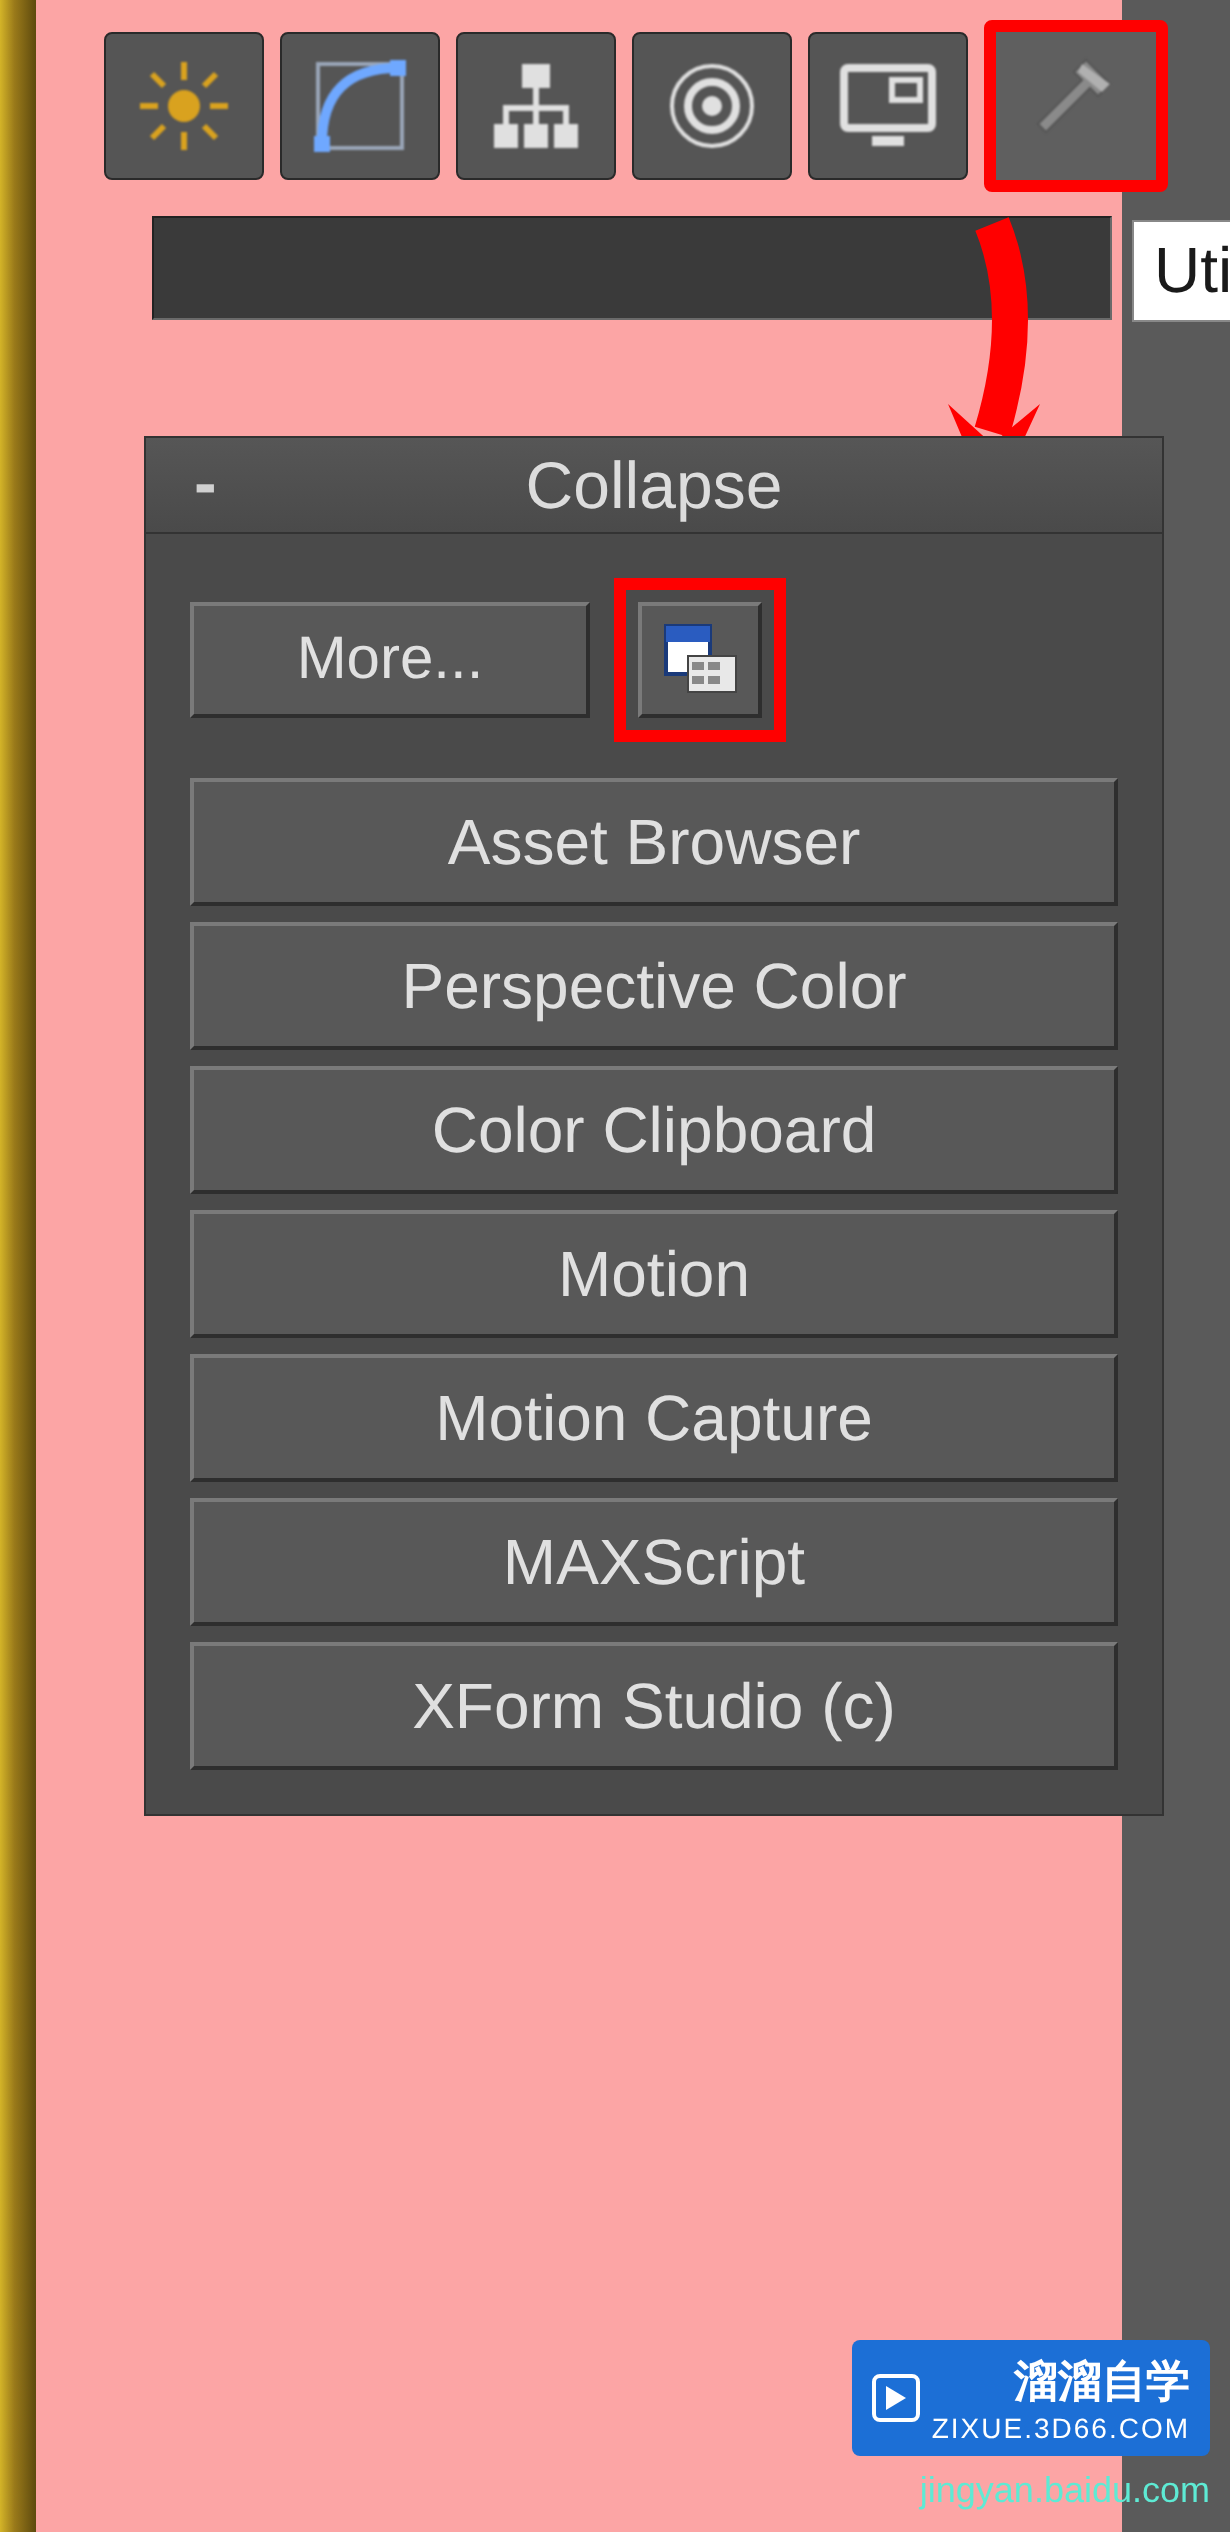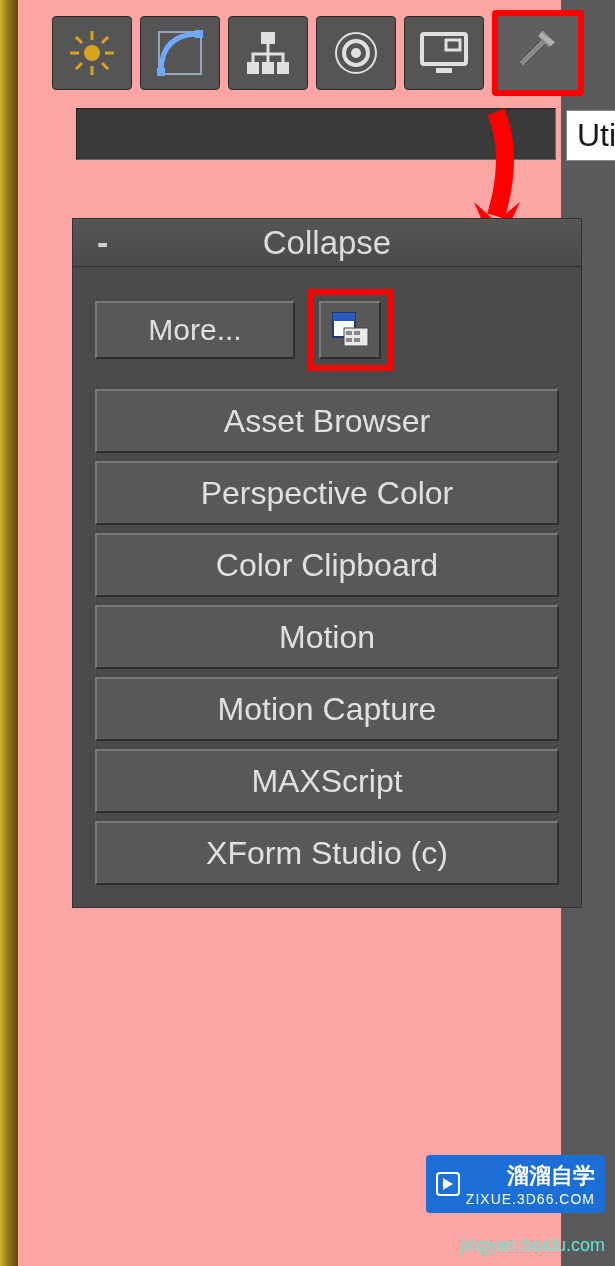--- a/index.html
+++ b/index.html
@@ -166,21 +166,21 @@
     text-align: right;
     color: #fff;
   }
   .wm-box {
     display: inline-flex;
     align-items: center;
     gap: 6px;
     background: #1c6fd6;
     padding: 6px 10px;
     border-radius: 4px;
-    margin-bottom: 22px;
+    margin-bottom: 7px;
   }
   .wm-play {
     width: 24px; height: 24px;
     border: 2px solid #fff;
     border-radius: 4px;
     display:flex; align-items:center; justify-content:center;
   }
   .wm-play::before {
     content:"";
     border-left: 10px solid #fff;

